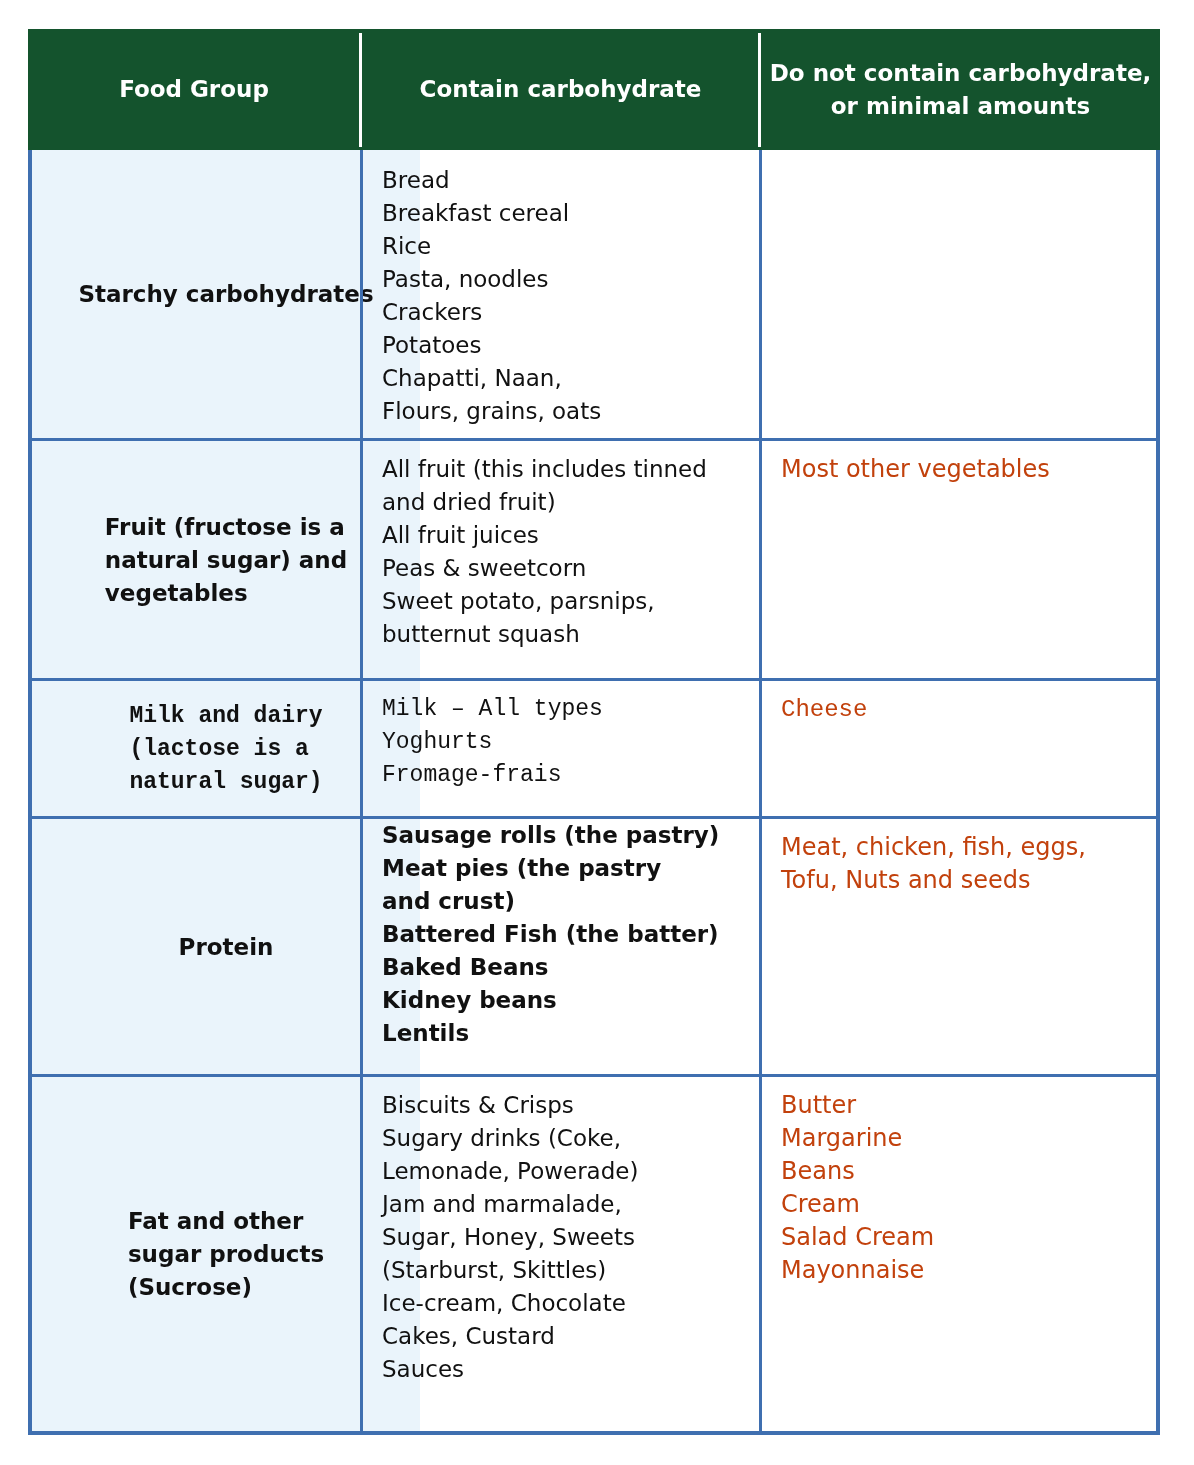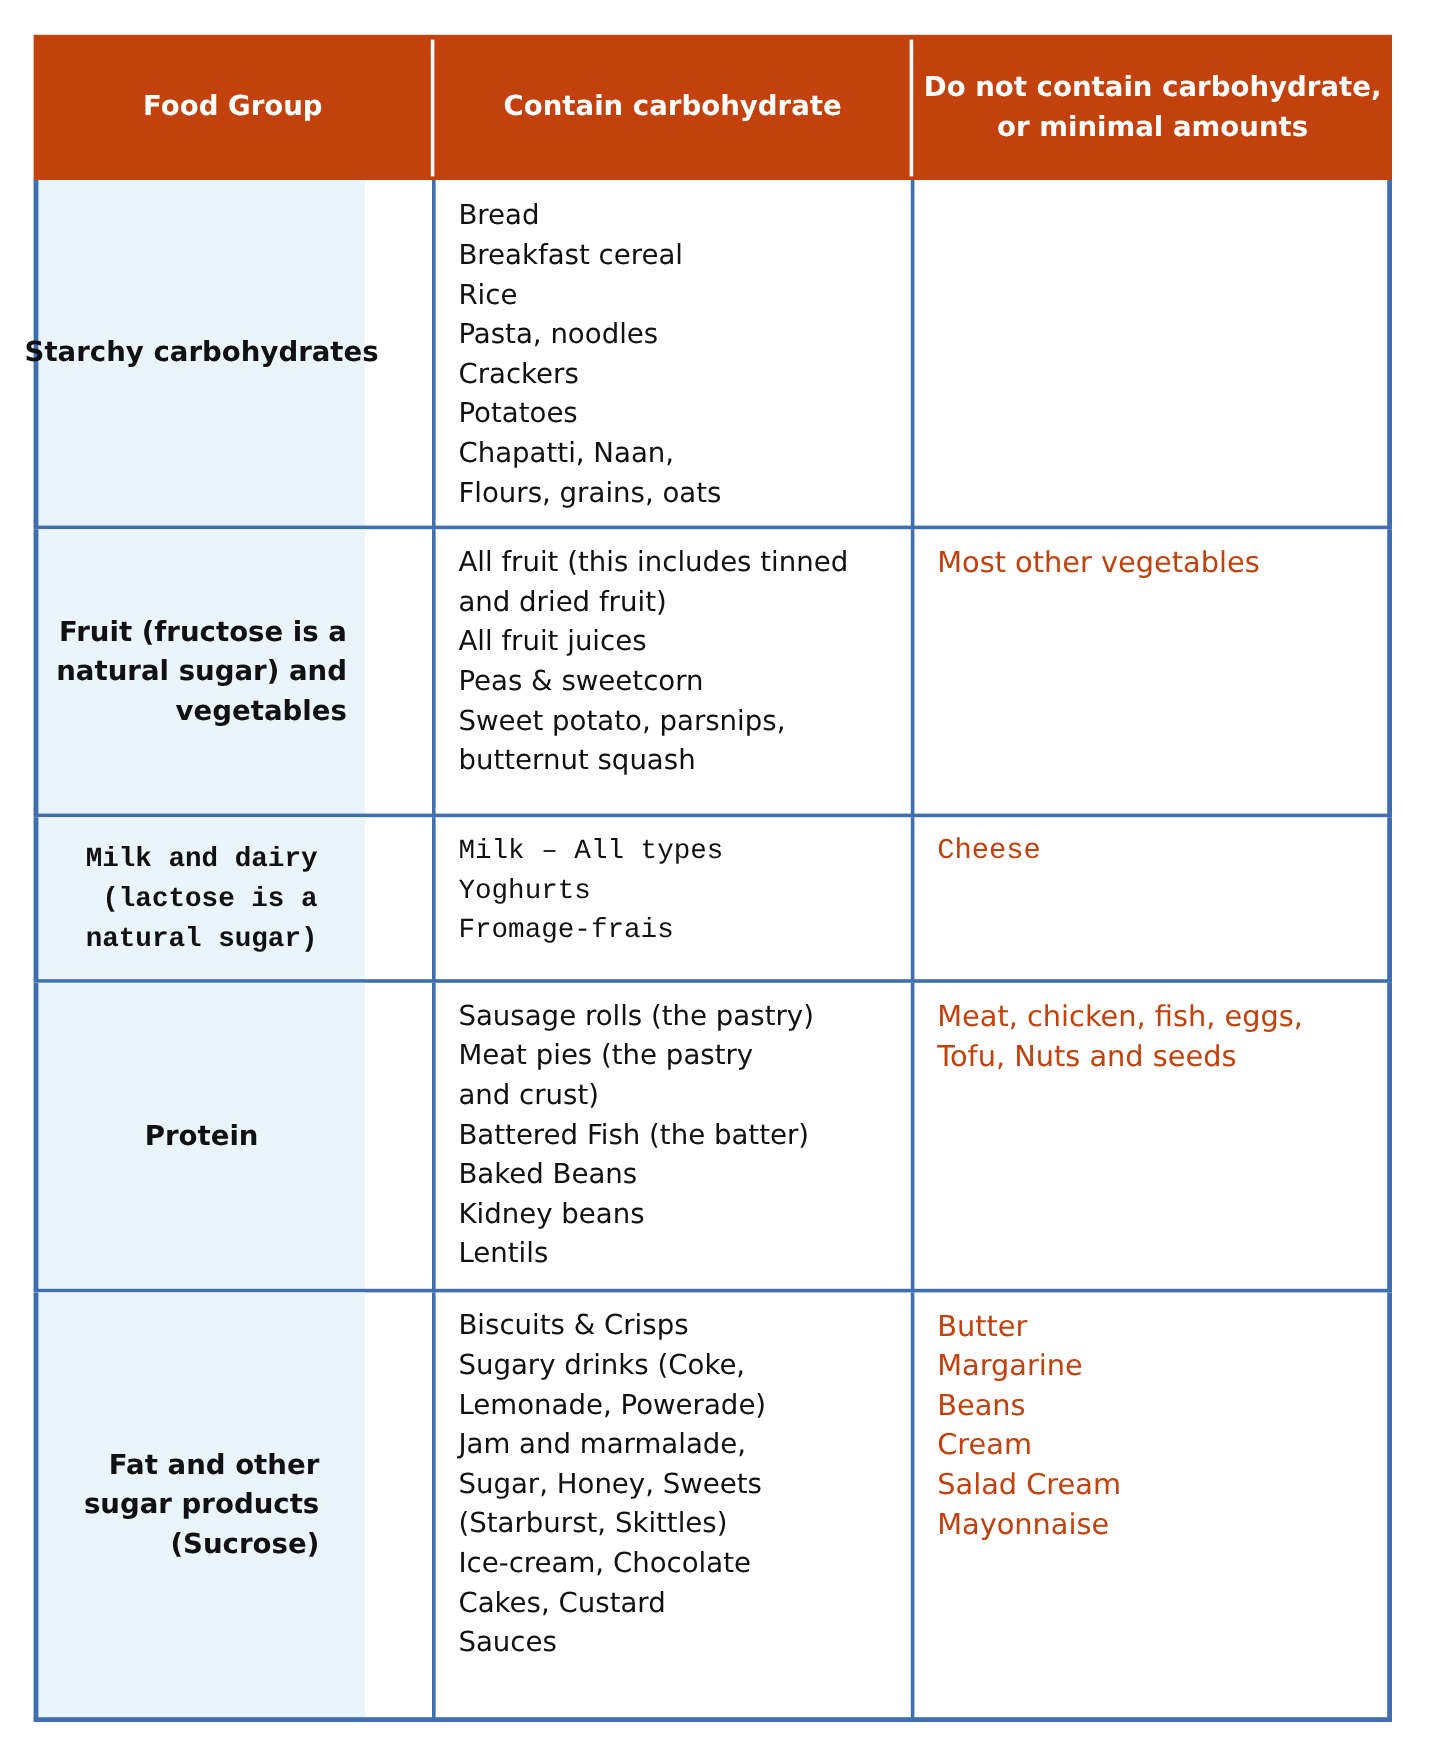--- a/index.html
+++ b/index.html
@@ -1,22 +1,22 @@
 <!DOCTYPE html>
 <html><head>
 <meta charset="utf-8">
 <style>
   html, body { margin:0; padding:0; background:#ffffff; }
   body { width:1194px; height:1465px; position:relative; font-family:"DejaVu Sans", sans-serif; }
   .tbl { position:absolute; left:28px; top:29px; width:1132px; height:1406px; }
-  .hdr { position:absolute; left:0; top:0; width:1132px; height:121px; background:#c2410c; }
+  .hdr { position:absolute; left:0; top:0; width:1132px; height:121px; background:#14532d; }
   .hcell { position:absolute; top:0; height:121px; display:flex; align-items:center; justify-content:center; text-align:center; color:#ffffff; font-weight:bold; font-size:23px; line-height:33px; }
   .hdiv { position:absolute; top:4px; width:3px; height:114px; background:#ffffff; }
   .row { position:absolute; left:0; width:1132px; }
-  .c1 { position:absolute; left:0; top:0; bottom:0; width:276px; background:#eaf4fb; border-left:4px solid #3f6fb0; display:flex; align-items:center; justify-content:center; text-align:right; font-weight:bold; font-size:23px; line-height:33px; color:#111; box-sizing:border-box; padding:0 10px; }
+  .c1 { position:absolute; left:0; top:0; bottom:0; width:392px; background:#eaf4fb; border-left:4px solid #3f6fb0; display:flex; align-items:center; justify-content:center; text-align:left; font-weight:bold; font-size:23px; line-height:33px; color:#111; box-sizing:border-box; padding:0 10px; }
   .c2 { position:absolute; left:332px; top:0; bottom:0; width:399px; border-left:3px solid #3f6fb0; box-sizing:border-box; padding:14px 0 0 19px; font-size:23px; line-height:33px; color:#111; }
   .c3 { position:absolute; left:731px; top:0; bottom:0; width:401px; border-left:3px solid #3f6fb0; border-right:4px solid #3f6fb0; box-sizing:border-box; padding:14px 0 0 19px; font-size:24px; line-height:33px; color:#c2410c; }
   .rowline { position:absolute; left:0; width:1132px; height:3px; background:#3f6fb0; }
   .line { display:block; white-space:nowrap; }
 </style>
 </head>
 <body>
 
 <div class="tbl">
   <div class="hdr">
@@ -96,21 +96,21 @@
     </div>
   </div>
   <div class="rowline" style="top:787px;"></div>
 
   <div class="row" style="top:790px;height:256px;">
     <div class="c1">
       <div>
           <span class="line">Protein</span>
         </div>
     </div>
-    <div class="c2" style="padding-top:12px;">
+    <div class="c2" style="padding-top:0;font-weight:bold;">
       <span class="line">Sausage rolls (the pastry)</span>
       <span class="line">Meat pies (the pastry</span>
       <span class="line">and crust)</span>
       <span class="line">Battered Fish (the batter)</span>
       <span class="line">Baked Beans</span>
       <span class="line">Kidney beans</span>
       <span class="line">Lentils</span>
     </div>
     <div class="c3" style="padding-top:12px;">
       <span class="line">Meat, chicken, fish, eggs,</span>

